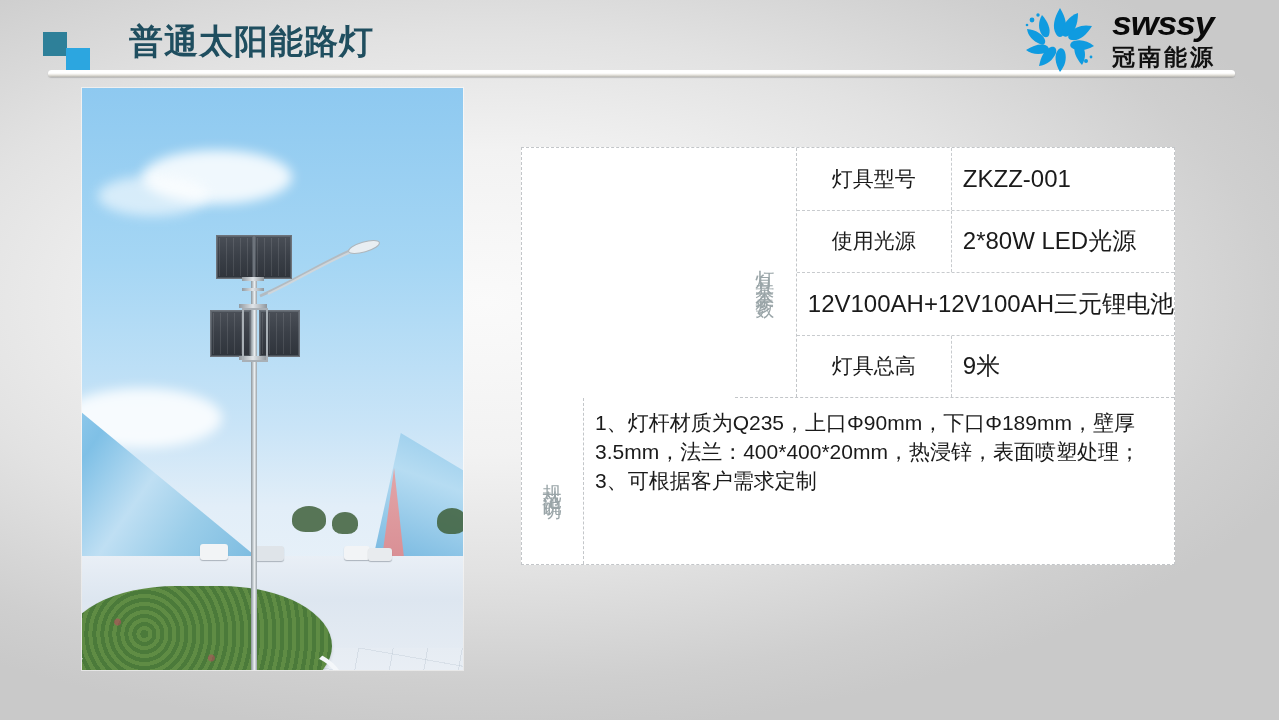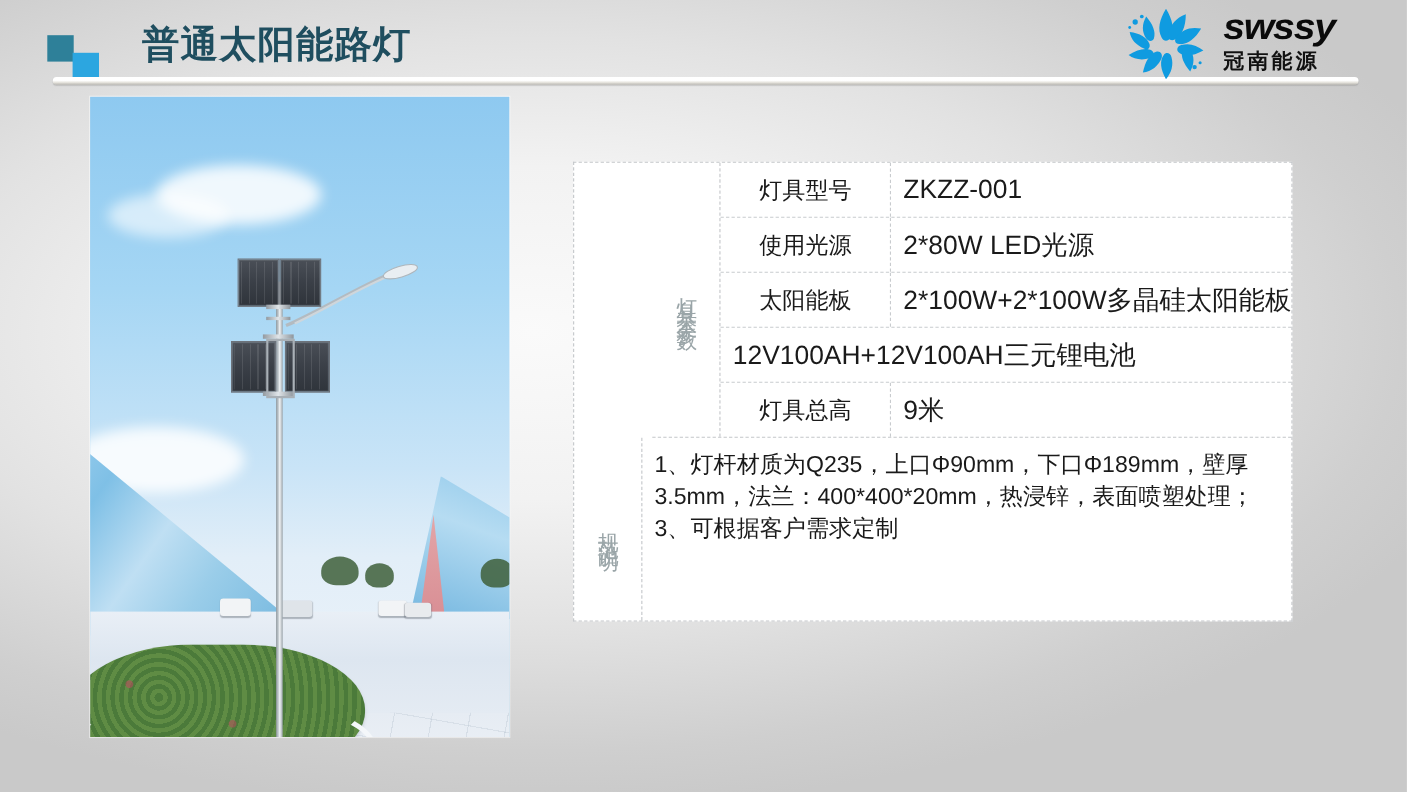--- a/index.html
+++ b/index.html
@@ -84,21 +84,21 @@
     font-size: 33px;
     font-weight: bold;
     font-style: italic;
     color: #0a0a0a;
     letter-spacing: -1px;
     line-height: 34px;
     transform: scaleX(1.08);
     transform-origin: left center;
   }
   #logo-subtitle {
-    font-size: 19px;
+    font-size: 23px;
     font-weight: bold;
     color: #111111;
     letter-spacing: 3px;
     line-height: 28px;
     margin-top: 2px;
   }
 
   
   #photo-frame {
     position: absolute;
@@ -423,24 +423,20 @@
         <div class="spec-row">
           <div class="spec-label">灯具型号</div>
           <div class="spec-value">ZKZZ-001</div>
         </div>
 
         <div class="spec-row">
           <div class="spec-label">使用光源</div>
           <div class="spec-value">2*80W LED光源</div>
         </div>
 
-        <div class="spec-row">
-          <div class="spec-label">太阳能板</div>
-          <div class="spec-value">2*100W+2*100W多晶硅太阳能板</div>
-        </div>
 
         <div class="spec-row">
           <div class="spec-value">12V100AH+12V100AH三元锂电池</div>
         </div>
 
         <div class="spec-row">
           <div class="spec-label">灯具总高</div>
           <div class="spec-value">9米</div>
         </div>
 

